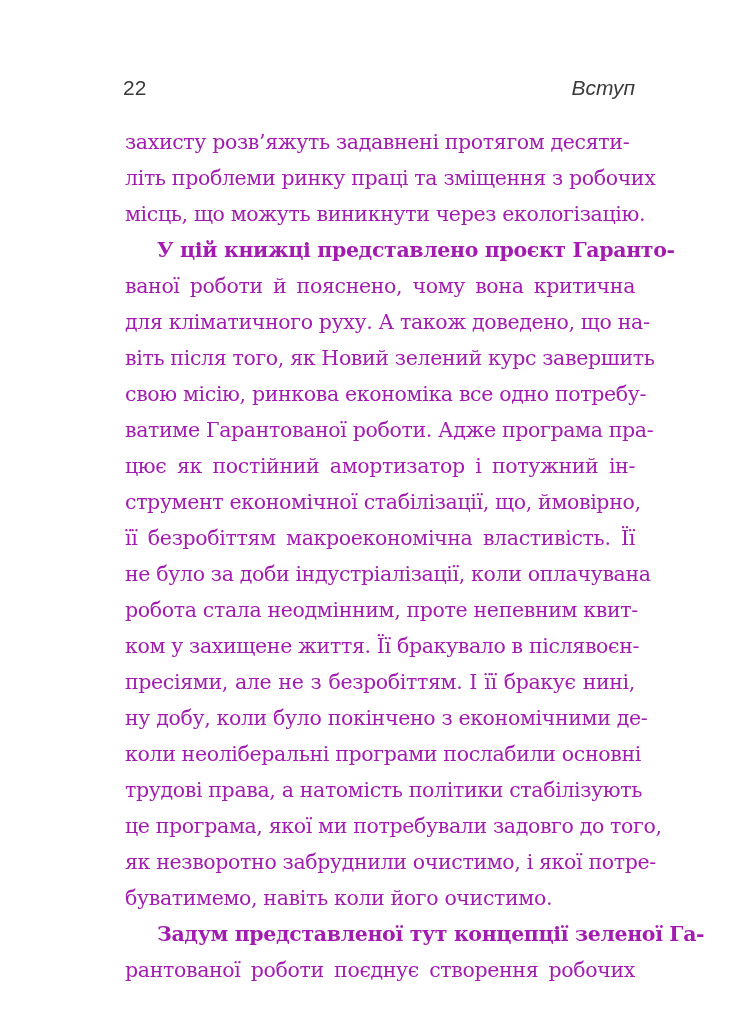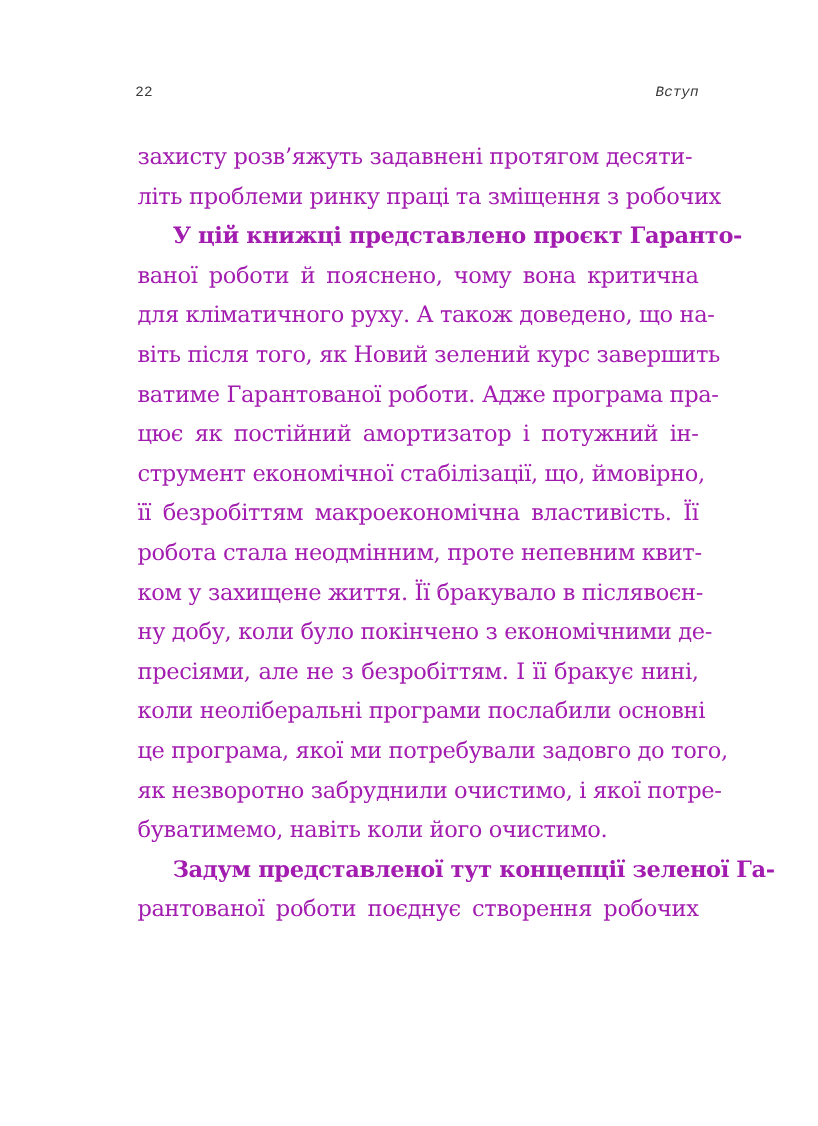--- a/index.html
+++ b/index.html
@@ -20,22 +20,22 @@
       width: 744px;
       height: 1024px;
       background: #ffffff;
     }
     .running-head {
       position: absolute;
       top: 76px;
       left: 123px;
       width: 512px;
       height: 24px;
-      font-family: Liberation Mono, monospace;
-      font-size: 13px;
+      font-family: Liberation Sans, sans-serif;
+      font-size: 21px;
       color: #3a3a3a;
     }
     .page-number {
       position: absolute;
       left: 0;
       top: 0;
     }
     .section-title {
       position: absolute;
       right: 0;
@@ -73,32 +73,36 @@
 
 <div class="page">
   <div class="running-head">
     <span class="page-number">22</span>
     <span class="section-title">Вступ</span>
   </div>
 
   <div class="body-text">
     <span class="line last">захисту розв’яжуть задавнені протягом десяти-</span>
     <span class="line">літь проблеми ринку праці та зміщення з робочих</span>
+    <span class="line last">місць, що можуть виникнути через екологізацію.</span>
     <span class="line indent">У цій книжці представлено проєкт Гаранто-</span>
     <span class="line">ваної роботи й пояснено, чому вона критична</span>
     <span class="line">для кліматичного руху. А також доведено, що на-</span>
     <span class="line">віть після того, як Новий зелений курс завершить</span>
+    <span class="line">свою місію, ринкова економіка все одно потребу-</span>
     <span class="line">ватиме Гарантованої роботи. Адже програма пра-</span>
     <span class="line">цює як постійний амортизатор і потужний ін-</span>
     <span class="line">струмент економічної стабілізації, що, ймовірно,</span>
     <span class="line">її безробіттям макроекономічна властивість. Її</span>
+    <span class="line">не було за доби індустріалізації, коли оплачувана</span>
     <span class="line">робота стала неодмінним, проте непевним квит-</span>
     <span class="line">ком у захищене життя. Її бракувало в післявоєн-</span>
+    <span class="line">пресіями, але не з безробіттям. І її бракує нині,</span>
     <span class="line">ну добу, коли було покінчено з економічними де-</span>
-    <span class="line">пресіями, але не з безробіттям. І її бракує нині,</span>
     <span class="line">коли неоліберальні програми послабили основні</span>
+    <span class="line">трудові права, а натомість політики стабілізують</span>
     <span class="line">це програма, якої ми потребували задовго до того,</span>
     <span class="line">як незворотно забруднили очистимо, і якої потре-</span>
     <span class="line last">буватимемо, навіть коли його очистимо.</span>
     <span class="line indent">Задум представленої тут концепції зеленої Га-</span>
     <span class="line">рантованої роботи поєднує створення робочих</span>
   </div>
 </div>
 
 </body></html>

